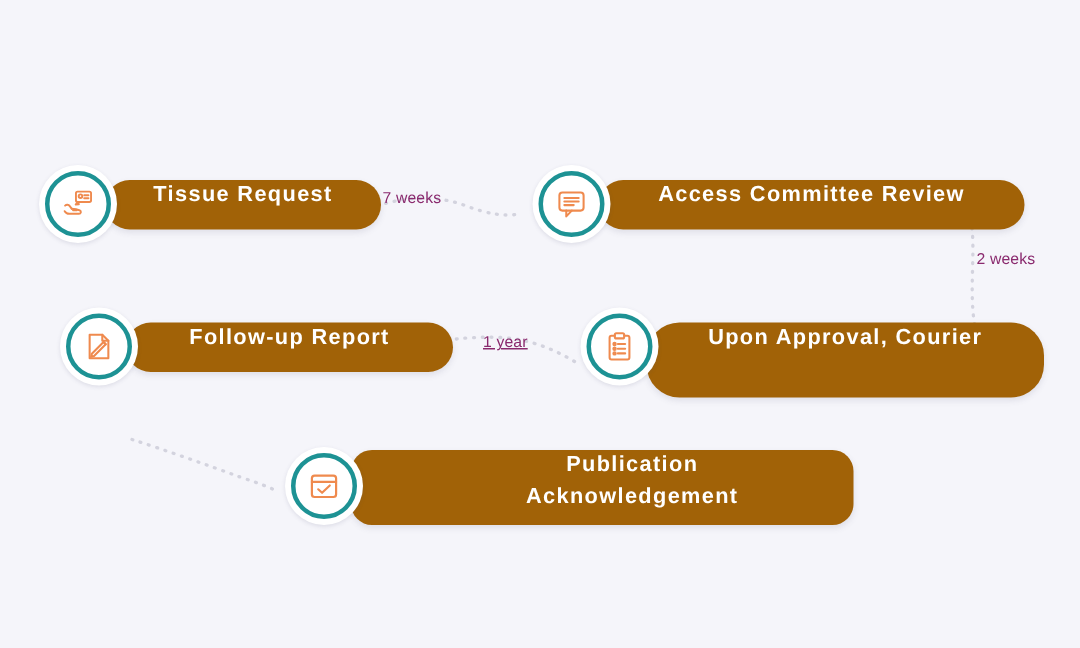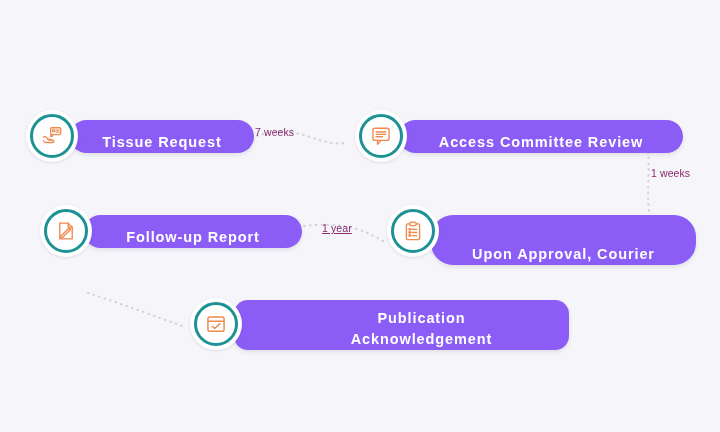--- a/index.html
+++ b/index.html
@@ -30,24 +30,24 @@
   
   .node {
     position: absolute;
     display: flex;
     align-items: center;
   }
   .pill {
     position: absolute;
     left: 44px;
     top: 0;
-    background: #8b5cf6;
+    background: #a16207;
     border-radius: 22px;
     display: flex;
-    align-items: flex-end;
+    align-items: flex-start;
     justify-content: center;
     box-shadow: 0 2px 4px rgba(80, 80, 110, 0.13);
   }
   .pill-label {
     color: #ffffff;
     font-weight: bold;
     font-size: 14.5px;
     letter-spacing: 0.9px;
     text-align: center;
     line-height: 1.45;
@@ -212,16 +212,16 @@
         <svg class="badge-icon" viewBox="0 0 24 24" fill="none" stroke="#ef8a4e" stroke-width="1.6" stroke-linecap="round" stroke-linejoin="round">
           <rect x="3.2" y="4.4" width="17.6" height="15.6" rx="2.0"></rect>
           <line x1="3.2" y1="9.0" x2="20.8" y2="9.0"></line>
           <path d="M7.8 14.4 L10.6 16.9 L16.2 11.6"></path>
         </svg>
       </div>
     </div>
   </div>
 
   <div class="edge-label" id="edge-label-2-weeks">7 weeks</div>
-  <div class="edge-label" id="edge-label-6-weeks">1 weeks</div>
+  <div class="edge-label" id="edge-label-6-weeks">2 weeks</div>
   <div class="edge-label" id="edge-label-1-year">1 year</div>
 
 </div>
 
 </body></html>

